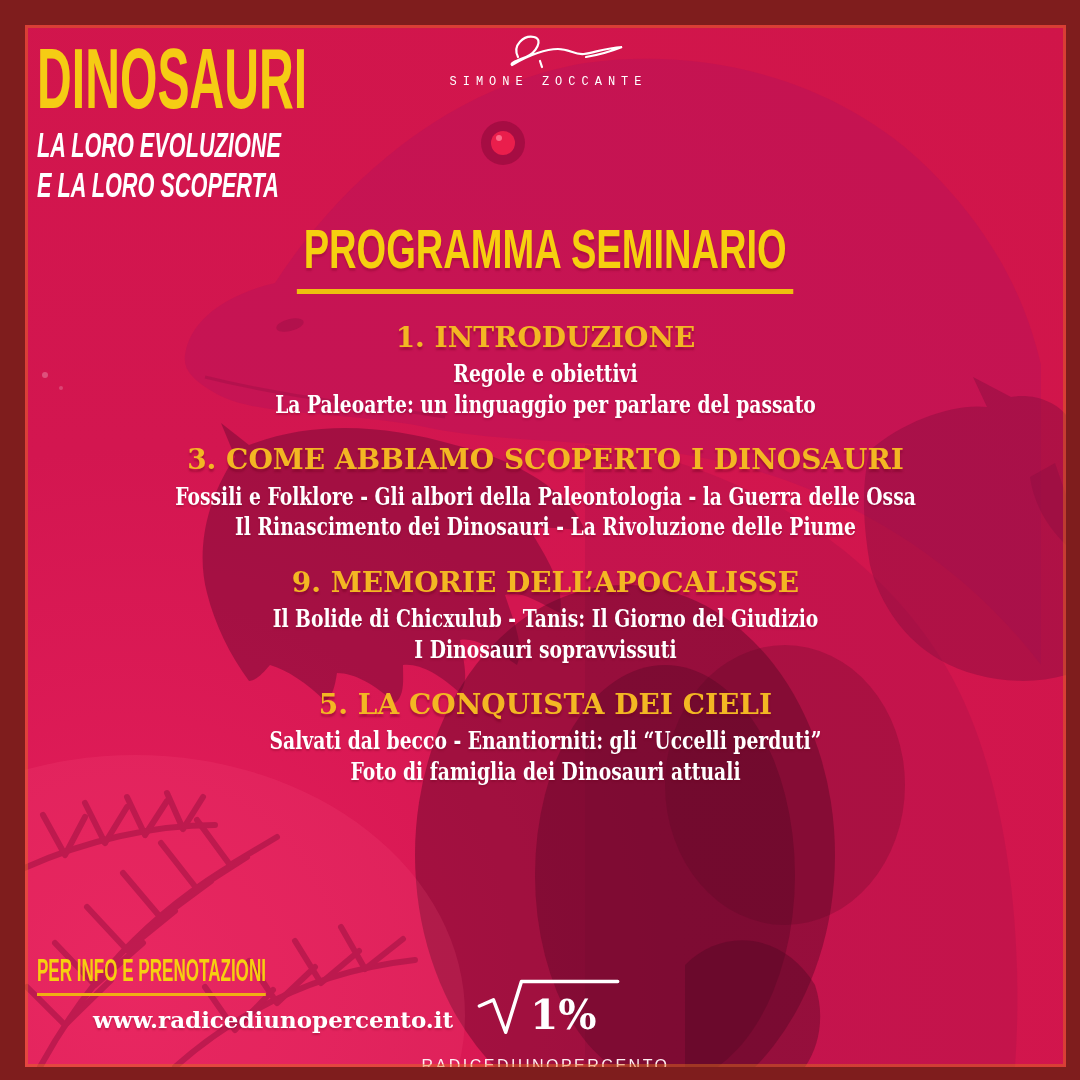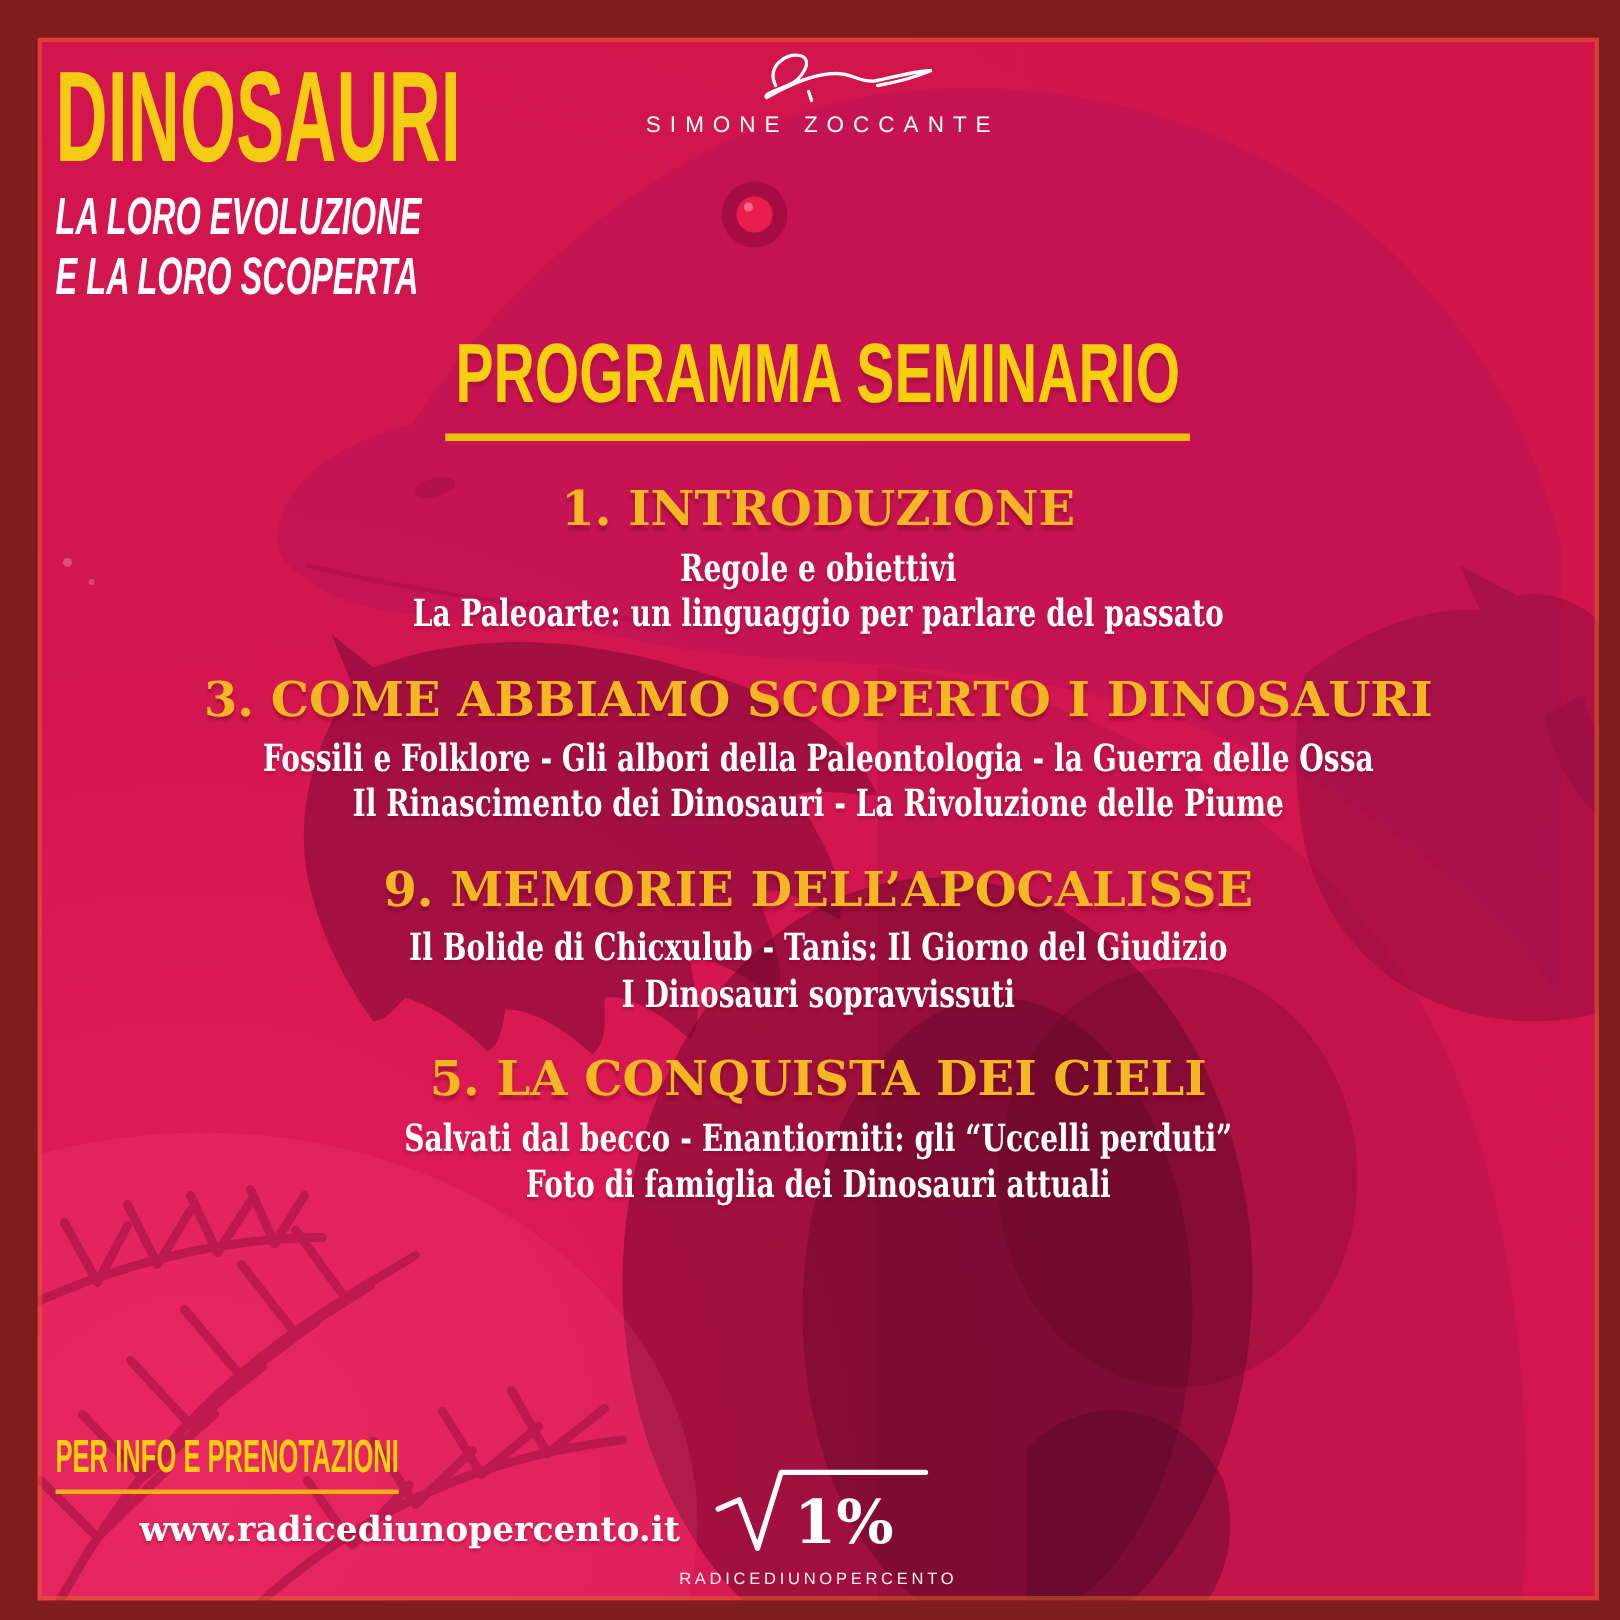--- a/index.html
+++ b/index.html
@@ -12,42 +12,42 @@
 
   
   .title-main{position:absolute;left:12px;top:10px;z-index:2;
     font-family:"Liberation Sans",sans-serif;font-weight:bold;font-size:86px;line-height:1;
     color:#f5cc14;transform:scaleX(.56);transform-origin:left top;white-space:nowrap;}
   .subtitle{position:absolute;left:12px;top:100px;z-index:2;
     font-family:"Liberation Sans",sans-serif;font-weight:bold;font-style:italic;
     font-size:35px;line-height:1.13;color:#ffffff;transform:scaleX(.62);transform-origin:left top;white-space:nowrap;}
 
   .signature{position:absolute;top:6px;left:50%;transform:translateX(-50%);text-align:center;z-index:2;color:#fff;}
-  .signature-name{font-family:Liberation Sans, sans-serif;font-size:15px;letter-spacing:6px;
+  .signature-name{font-family:Liberation Mono, monospace;font-size:12px;letter-spacing:6px;
     padding-left:6px;margin-top:-4px;white-space:nowrap;text-align:right;}
 
   .program{position:absolute;top:196px;left:0;right:0;text-align:center;z-index:2;}
   .program-title{display:inline-block;font-family:"Liberation Sans",sans-serif;font-weight:bold;
     font-size:56px;line-height:1;color:#f6d00f;padding:0 10px 12px;border-bottom:5px solid #eec00e;
     transform:scaleX(.68);margin-bottom:28px;white-space:nowrap;text-shadow:0 3px 2px rgba(110,0,30,.25);}
   .section{margin-bottom:24px;}
-  .sec-head{font-weight:bold;font-size:32px;line-height:1.12;color:#f3b723;margin-bottom:6px;
+  .sec-head{font-weight:bold;font-size:28px;line-height:1.12;color:#f3b723;margin-bottom:6px;
     text-shadow:0 3px 2px rgba(110,0,30,.4);white-space:nowrap;}
   .sec-line{font-weight:bold;font-size:25px;line-height:1.22;color:#ffffff;white-space:nowrap;
     transform:scaleX(.75);text-shadow:0 2px 2px rgba(110,0,30,.3);}
 
   .footer-info{position:absolute;left:12px;top:930px;z-index:2;}
   .info-label{display:inline-block;font-family:"Liberation Sans",sans-serif;font-weight:bold;
     font-size:31px;line-height:1;color:#f6cf10;padding-bottom:7px;border-bottom:3px solid #f0b013;
     transform:scaleX(.55);transform-origin:left top;margin-bottom:10px;white-space:nowrap;}
   .website{font-weight:bold;font-size:23px;color:#ffffff;text-shadow:0 2px 2px rgba(110,0,30,.3);text-align:right;}
 
   .footer-logo{position:absolute;left:50%;top:946px;transform:translateX(-50%);text-align:center;z-index:2;color:#fff;}
-  .logo-name{font-family:"Liberation Sans",sans-serif;font-size:11px;letter-spacing:2.5px;
-    color:#ffeef2;margin-top:2px;white-space:nowrap;}
+  .logo-name{font-family:"Liberation Sans",sans-serif;font-size:16px;letter-spacing:2.5px;
+    color:#ffeef2;margin-top:12px;white-space:nowrap;}
 </style>
 </head>
 <body>
 
 <div class="poster">
   <div class="canvas">
 
     <svg class="bg-art" viewBox="0 0 1041 1042" preserveAspectRatio="none">
 
       <g>

